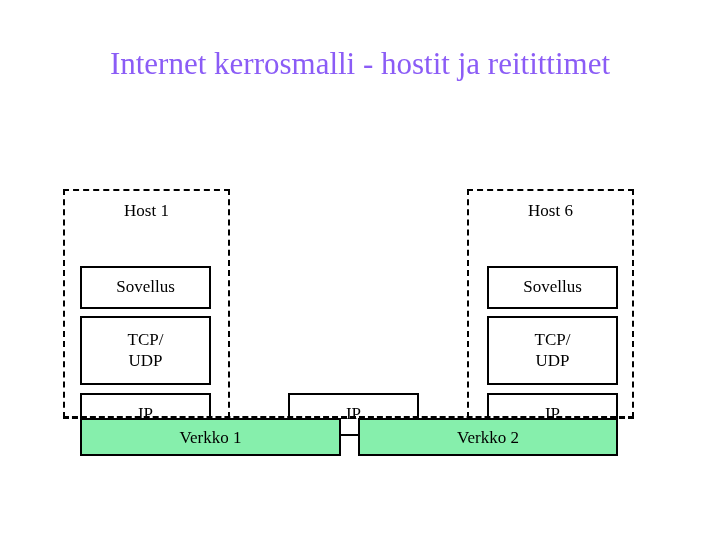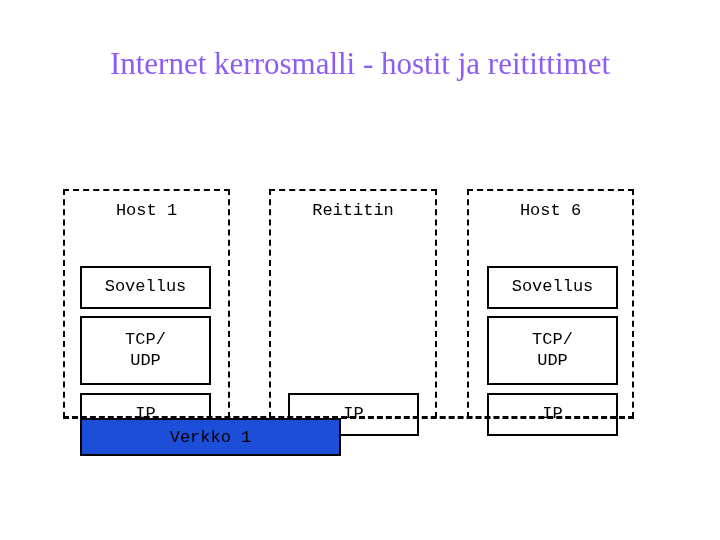--- a/index.html
+++ b/index.html
@@ -30,21 +30,20 @@
     letter-spacing: 0px;
   }
 
   
   #diagram {
     position: absolute;
     left: 0;
     top: 0;
     width: 604px;
     height: 540px;
-    font-family: Liberation Mono, monospace;
   }
 
   
   .panel {
     position: absolute;
     border: 2px dashed #000000;
     border-bottom: none;
     box-sizing: border-box;
     background: transparent;
   }
@@ -100,21 +99,21 @@
   
   #h2-app  { left: 487px; top: 238px; width: 131px; height: 43px; }
   #h2-tcp  { left: 487px; top: 288px; width: 131px; height: 69px; }
   #h2-ip   { left: 487px; top: 365px; width: 131px; height: 43px; }
 
   
   .network-box {
     position: absolute;
     border: 2px solid #000000;
     box-sizing: border-box;
-    background: #1d4ed8;
+    background: #86efac;
     display: flex;
     align-items: center;
     justify-content: center;
     font-size: 17px;
     line-height: 1;
   }
   #net-1 { left: 80px;  top: 418px; width: 261px; height: 38px; }
   #net-2 { left: 358px; top: 418px; width: 260px; height: 38px; }
 </style>
 </head>
@@ -125,30 +124,28 @@
 <div id="diagram">
 
   <div class="panel" id="panel-host1">
     <div class="panel-label">Host 1</div>
   </div>
   <div class="layer-box" id="h1-app">Sovellus</div>
   <div class="layer-box" id="h1-tcp">TCP/
 UDP</div>
   <div class="layer-box" id="h1-ip">IP</div>
 
-  <div class="panel" id="panel-router">
-    <div class="panel-label">Reititin</div>
-  </div>
   <div class="layer-box" id="r-ip">IP</div>
 
   <div class="panel" id="panel-host2">
     <div class="panel-label">Host 6</div>
   </div>
   <div class="layer-box" id="h2-app">Sovellus</div>
   <div class="layer-box" id="h2-tcp">TCP/
 UDP</div>
   <div class="layer-box" id="h2-ip">IP</div>
 
   <div id="bottom-rail"></div>
 
   <div class="network-box" id="net-1">Verkko 1</div>
+  <div class="network-box" id="net-2">Verkko 2</div>
 
 </div>
 
 </body></html>

